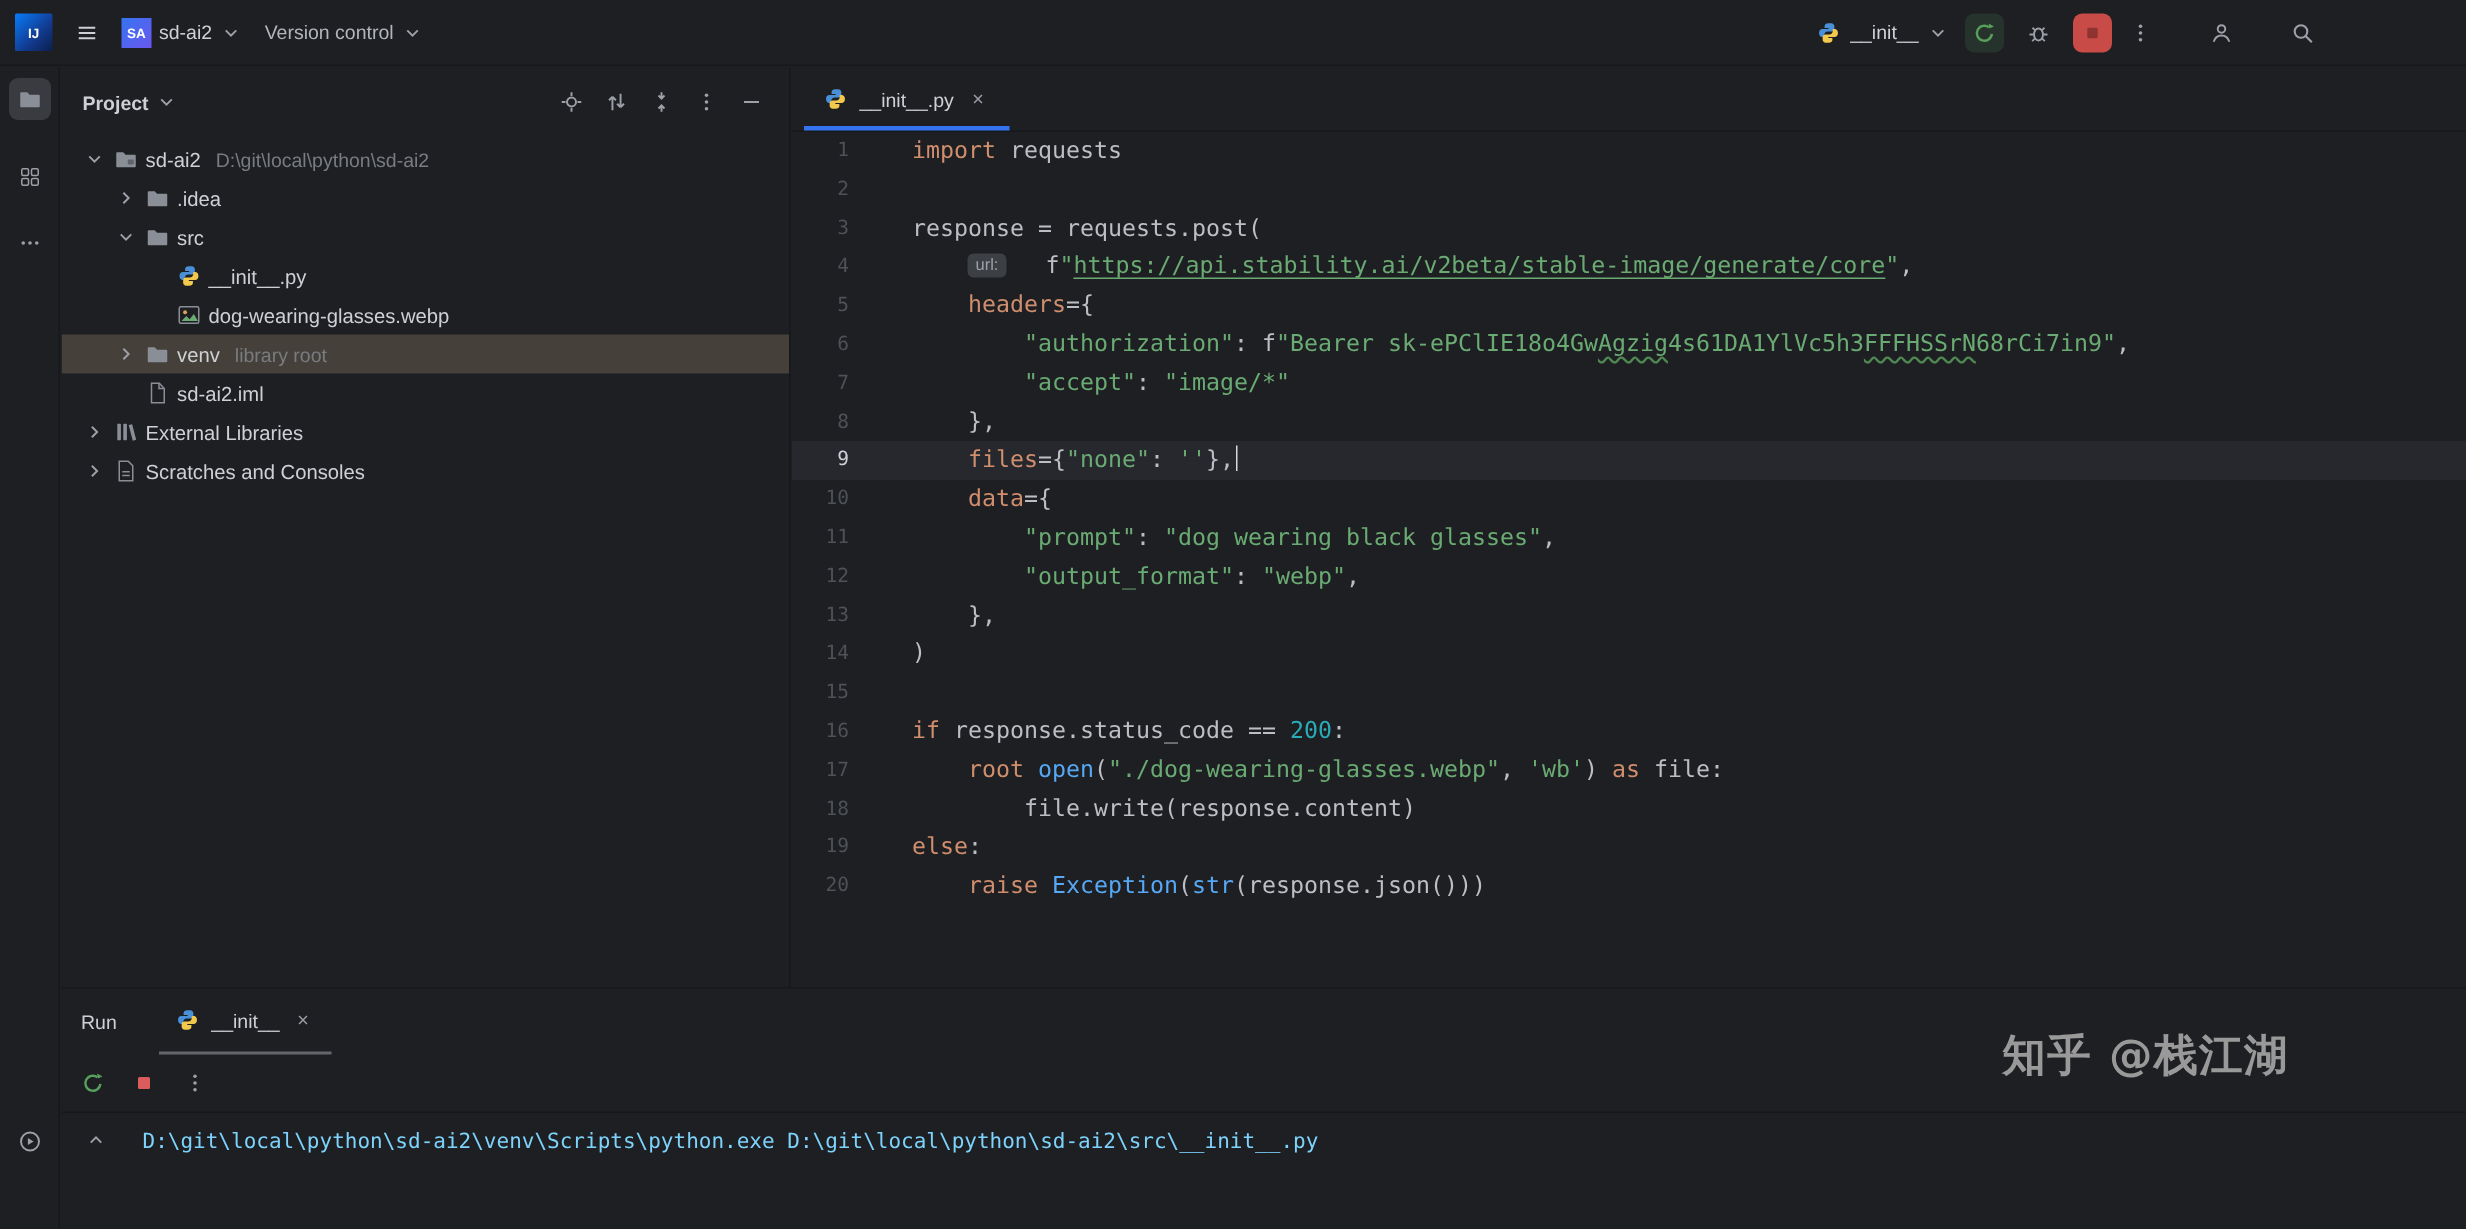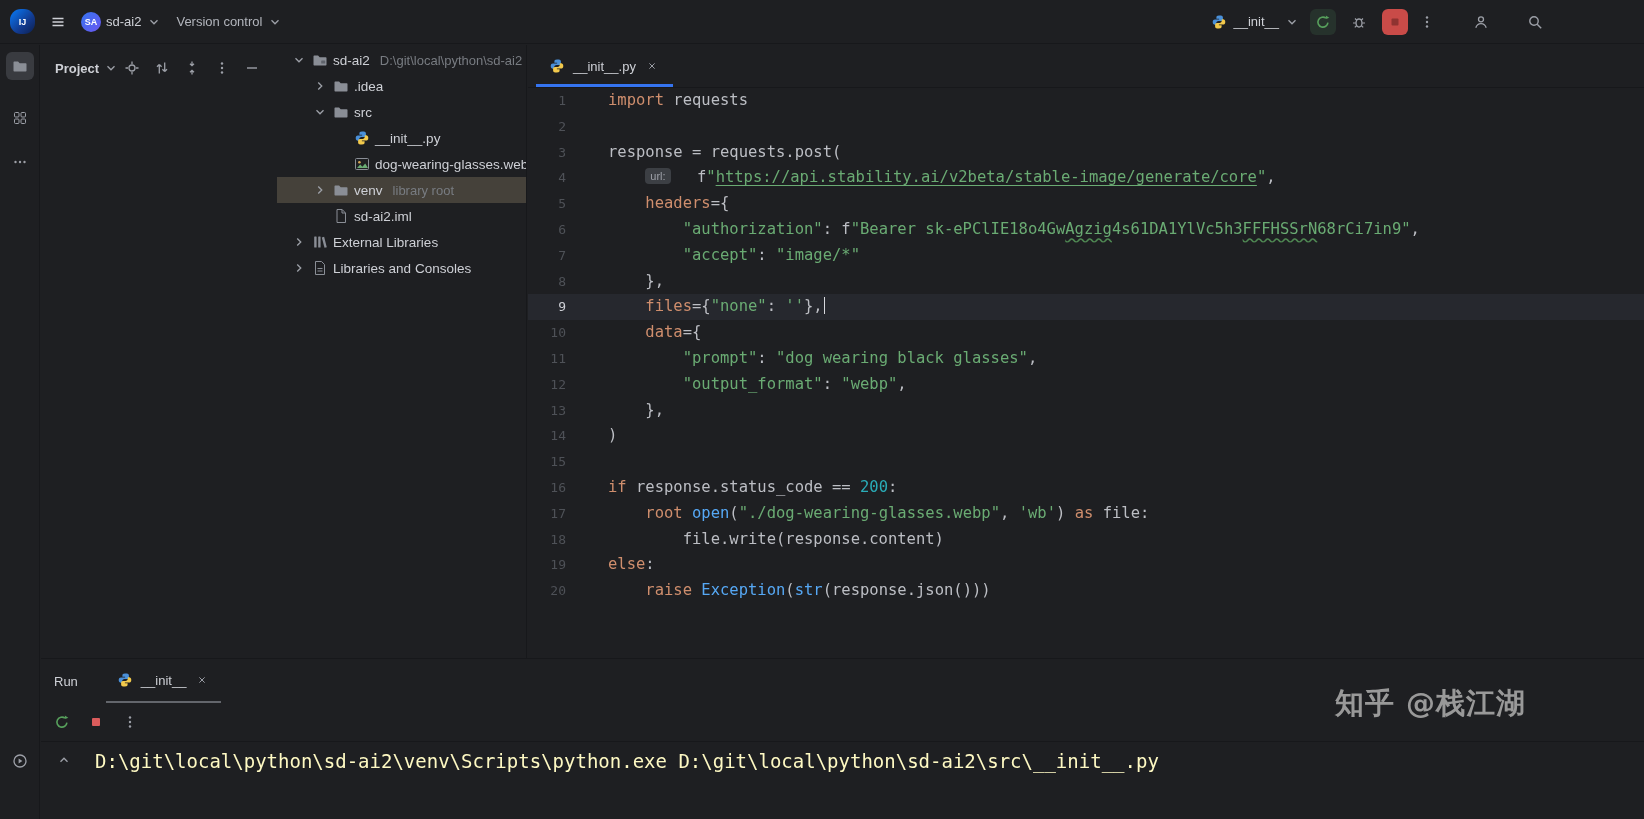--- a/index.html
+++ b/index.html
@@ -4,41 +4,41 @@
 <style>
   *{margin:0;padding:0;box-sizing:border-box}
   html,body{width:1644px;height:819px;background:#1e1f22;overflow:hidden;
     font-family:"Liberation Sans","DejaVu Sans",sans-serif;color:#bcbec4;position:relative}
   .ic{display:inline-flex;align-items:center;justify-content:center;width:18px;height:18px;flex:none}
   .ic.chev{width:16px}
   
   .titlebar{position:absolute;top:0;left:0;width:1644px;height:44px;display:flex;align-items:center;
     padding:0 14px 0 10px;border-bottom:1px solid #17181b;background:#1e1f22;z-index:3}
   .tb-left{display:flex;align-items:center;gap:14px}
-  .logo{width:25px;height:25px;border-radius:11px;background:linear-gradient(135deg,#087cfa,#123a8f 60%,#0c1f4d);
+  .logo{width:25px;height:25px;border-radius:1px;background:linear-gradient(135deg,#087cfa,#123a8f 60%,#0c1f4d);
     display:flex;align-items:center;justify-content:center;color:#fff;font-size:9px;font-weight:bold}
-  .badge-sa{width:20px;height:20px;border-radius:10px;background:linear-gradient(135deg,#3574f0,#6b57f0);
+  .badge-sa{width:20px;height:20px;border-radius:0;background:linear-gradient(135deg,#3574f0,#6b57f0);
     color:#fff;font-size:9px;font-weight:bold;display:flex;align-items:center;justify-content:center}
   .tb-item{display:flex;align-items:center;gap:5px;font-size:13px;color:#ced0d6}
   .tb-item.vcs{color:#b2b5bc}
   .tb-right{margin-left:auto;display:flex;align-items:center;gap:10px;padding-right:86px}
   .chip{width:26px;height:26px;border-radius:6px;display:flex;align-items:center;justify-content:center}
   .chip.green{background:rgba(89,168,105,.14)}
   .chip.red{background:#c94b48}
   .gap-lg{margin-left:26px}
   
   .leftstrip{position:absolute;top:45px;left:0;width:40px;height:774px;border-right:1px solid #17181b;
     display:flex;flex-direction:column;align-items:center;z-index:2}
   .tool-chip{width:28px;height:28px;border-radius:6px;display:flex;align-items:center;justify-content:center}
   .tool-chip.active{background:#393b40}
   .ts-1{margin-top:7px}.ts-2{margin-top:24px}.ts-3{margin-top:16px}
   .ts-last{margin-top:auto;margin-bottom:44px}
   
   .project{position:absolute;left:41px;top:45px;width:486px;height:613px;border-right:1px solid #17181b;
-    display:flex;flex-direction:row;background:#1e1f22}
+    display:flex;flex-direction:column;background:#1e1f22}
   .project-header{height:46px;display:flex;align-items:center;padding:0 16px 0 14px;gap:4px;flex:none}
   .project-title{font-size:13px;color:#ced0d6;font-weight:600}
   .ph-icons{margin-left:auto;display:flex;align-items:center;gap:12px}
   .tree{flex:1;overflow:hidden;font-size:13.5px;padding-top:2px}
   .tree-row{height:26px;display:flex;align-items:center;gap:4px;color:#ced0d6;cursor:default;white-space:nowrap}
   .tree-row.selected{background:#45413a}
   .tree-hint{color:#787c82;margin-left:6px;font-size:13px}
   
   .editor{position:absolute;left:528px;top:45px;width:1116px;height:613px;display:flex;flex-direction:column;background:#1e1f22}
   .tabbar{height:43px;border-bottom:1px solid #17181b;display:flex;align-items:stretch;padding-left:8px;flex:none}
@@ -58,21 +58,21 @@
   .caret{display:inline-block;width:1.5px;height:17px;background:#d6d8dd;vertical-align:-3px;margin-left:1px}
   
   .runpanel{position:absolute;left:41px;top:658px;width:1603px;height:161px;border-top:1px solid #17181b;
     display:flex;flex-direction:column;background:#1e1f22}
   .run-header{height:44px;display:flex;align-items:stretch;padding-left:13px;flex:none}
   .run-title{display:flex;align-items:center;font-size:13px;color:#ced0d6}
   .run-tab{margin-left:28px;display:flex;align-items:center;gap:7px;border-bottom:2px solid #63666c;
     padding:0 10px;font-size:13px;color:#ced0d6}
   .run-toolbar{height:38px;display:flex;align-items:center;gap:16px;padding-left:12px;flex:none}
   .console{flex:1;border-top:1px solid #17181b;padding:9px 0 0 14px;display:flex;align-items:flex-start;gap:22px}
-  .console-text{font-family:"DejaVu Sans Mono","Liberation Mono",monospace;font-size:19px;color:#fef9c3;line-height:20px;white-space:pre}
+  .console-text{font-family:"DejaVu Sans Mono","Liberation Mono",monospace;font-size:14px;color:#7dd3fc;line-height:20px;white-space:pre}
   
   .watermark{position:absolute;top:684px;right:118px;font-size:29px;font-weight:700;color:#999;
     letter-spacing:1px;font-family:"DejaVu Sans","Liberation Sans",sans-serif;z-index:5}
 </style>
 </head>
 <body>
 
 <div class="titlebar">
   <div class="tb-left">
     <div class="logo">IJ</div>
@@ -343,21 +343,21 @@
           <svg width="14" height="14" viewBox="0 0 16 16" fill="none" xmlns="http://www.w3.org/2000/svg">
             <path d="M6 4l4 4-4 4" stroke="#9da0a8" stroke-width="1.5"></path>
           </svg>
         </span>
         <span class="ic">
           <svg width="16" height="16" viewBox="0 0 16 16" fill="none" xmlns="http://www.w3.org/2000/svg">
             <path d="M3.5 1.5h6l3 3v10h-9z" stroke="#8a8e96"></path>
             <path d="M5.5 8.5h5M5.5 11h5" stroke="#8a8e96"></path>
           </svg>
         </span>
-        <span>Libraries and Consoles</span>
+        <span>Scratches and Consoles</span>
       </div>
     </div>
 </div>
 
 <div class="editor">
   <div class="tabbar">
     <div class="etab">
       <span class="ic">
           <svg width="16" height="16" viewBox="0 0 16 16" fill="none" xmlns="http://www.w3.org/2000/svg">
             <path d="M8 1.5c-2 0-2.6.9-2.6 2v1.2h2.7v.7H3.9c-1.2 0-2.2.7-2.2 2.6 0 1.9 1 2.7 2.2 2.7h1.3V9.2c0-1.2 1-2.2 2.2-2.2h2.7c1 0 1.8-.8 1.8-1.8V3.5c0-1.1-.9-2-2-2z" fill="#4a90d9"></path>

